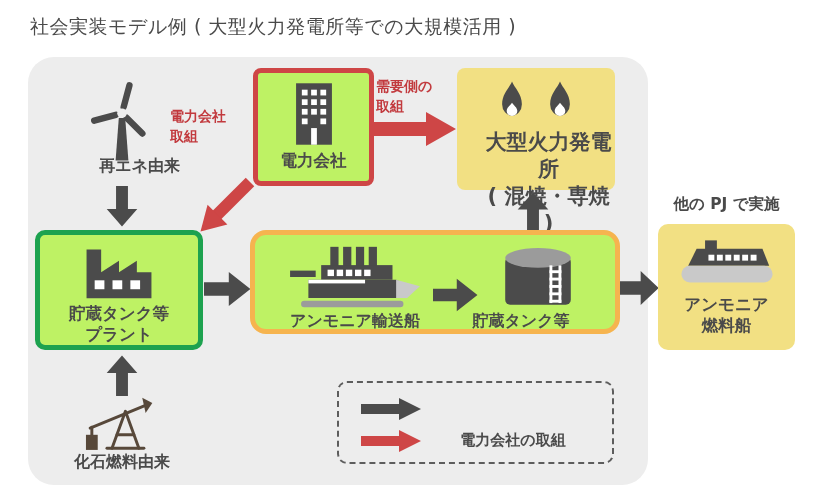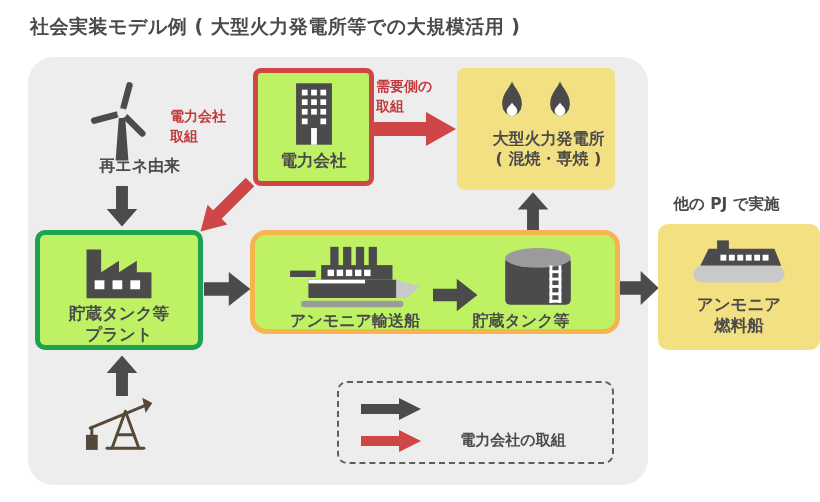--- a/index.html
+++ b/index.html
@@ -4,31 +4,31 @@
 <style>
   :root{
     --panel:#ededed; --dark:#4b4b4b; --text:#4a4a4a;
     --red:#ce4646; --red_text:#c23a3e; --green:#1da24f; --orange:#f6b44f;
     --yellow:#f2e083; --ship_gray:#c9c9c9; --tank_gray:#9b9b9b; --pump_brown:#57483a;
   }
   html,body{margin:0;padding:0;background:#fff;}
   .canvas{position:relative;width:820px;height:502px;background:#fff;overflow:hidden;
           font-family:"DejaVu Sans","Liberation Sans",sans-serif;color:var(--text);}
   .abs{position:absolute;}
-  .title{position:absolute;left:30px;top:14px;font-size:19px;font-weight:bold;color:var(--text);letter-spacing:.5px;}
+  .title{position:absolute;left:30px;top:14px;font-size:19px;font-weight:normal;color:var(--text);letter-spacing:.5px;}
   .panel{position:absolute;left:28px;top:57px;width:620px;height:428px;background:var(--panel);border-radius:26px;}
   .lbl{position:absolute;font-weight:bold;color:var(--text);text-align:center;line-height:1.3;}
   .red-lbl{position:absolute;font-weight:bold;color:var(--red_text);text-align:left;font-size:14px;line-height:1.45;}
   .node{position:absolute;box-sizing:border-box;background:#bef264;display:flex;flex-direction:column;align-items:center;}
   .green-box{left:35px;top:230px;width:168px;height:120px;border:5px solid var(--green);border-radius:10px;}
   .red-box{left:253px;top:68px;width:121px;height:118px;border:5px solid var(--red);border-radius:8px;}
   .orange-box{left:250px;top:230px;width:370px;height:104px;border:5px solid var(--orange);border-radius:16px;}
   .yellow-box{background:var(--yellow);border:none;}
   .thermal-box{left:457px;top:68px;width:158px;height:122px;border-radius:8px;}
-  .fuelship-box{left:658px;top:224px;width:162px;height:126px;border-radius:10px;}
+  .fuelship-box{left:658px;top:224px;width:137px;height:126px;border-radius:10px;}
   .node .txt{font-weight:bold;text-align:center;line-height:1.28;color:var(--text);}
   .legend{position:absolute;left:337px;top:381px;width:277px;height:83px;box-sizing:border-box;
           border:2px dashed #5d5d5d;border-radius:10px;}
   .f-dark{fill:var(--dark);} .f-red{fill:var(--red);} .f-white{fill:#fff;} .f-shipgray{fill:var(--ship_gray);} .f-tankgray{fill:var(--tank_gray);}
   .f-panel{fill:var(--panel);} .f-pump{fill:var(--pump_brown);}
   .s-pump{stroke:var(--pump_brown);stroke-width:3.5;fill:none;stroke-linecap:round;stroke-linejoin:round;}
   svg{display:block;}
 </style>
 </head>
 <body>
@@ -120,21 +120,21 @@
     <div style="display:flex;gap:10px;margin-top:11px;">
       <svg width="38" height="46" viewBox="0 0 100 120">
         <path class="f-dark" d="M50 6 C44 22 24 38 24 66 A26 30 0 0 0 76 66 C76 38 56 22 50 6 Z"></path>
         <path class="f-white" d="M50 62 C45 70 36 74 36 84 A14 13 0 0 0 64 84 C64 74 55 70 50 62 Z"></path>
       </svg>
       <svg width="38" height="46" viewBox="0 0 100 120">
         <path class="f-dark" d="M50 6 C44 22 24 38 24 66 A26 30 0 0 0 76 66 C76 38 56 22 50 6 Z"></path>
         <path class="f-white" d="M50 62 C45 70 36 74 36 84 A14 13 0 0 0 64 84 C64 74 55 70 50 62 Z"></path>
       </svg>
     </div>
-    <div class="txt" style="font-size:16px;margin-top:4px;margin-left:25px;">
+    <div class="txt" style="font-size:21px;margin-top:4px;margin-left:25px;">
       <div>大型火力発電所</div>
       <div>( 混焼・専焼 )</div>
     </div>
   </div>
 
   <svg class="abs" style="left:516px;top:191px;" width="34" height="41" viewBox="0 0 40 60" preserveAspectRatio="none">
     <polygon class="f-dark" points="13,60 13,27 2,27 20,2 38,27 27,27 27,60"></polygon>
   </svg>
 
   <div class="node orange-box">
@@ -210,20 +210,21 @@
   </svg>
   <svg class="abs" style="left:70px;top:386px;" width="84" height="64" viewBox="0 0 100 76">
     <path class="s-pump" d="M50 74 L66 30 L82 74"></path>
     <path class="s-pump" d="M56 58 L76 58"></path>
     <path class="s-pump" d="M24 50 L92 22"></path>
     <polygon class="f-pump" points="86,14 98,20 90,32"></polygon>
     <path class="s-pump" d="M26 49 L26 60"></path>
     <rect class="f-pump" x="19" y="58" width="14" height="18"></rect>
     <path class="s-pump" d="M44 74 L88 74"></path>
   </svg>
+  <div class="lbl" style="left:52px;top:452px;width:140px;font-size:16px;">化石燃料由来</div>
 
   <div class="legend">
     <svg class="abs" style="left:22px;top:14px;" width="62" height="24" viewBox="0 0 62 24" preserveAspectRatio="none">
       <polygon class="f-dark" points="0,7 38,7 38,1 60,12 38,23 38,17 0,17"></polygon>
     </svg>
     <svg class="abs" style="left:22px;top:46px;" width="62" height="24" viewBox="0 0 62 24" preserveAspectRatio="none">
       <polygon class="f-red" points="0,7 38,7 38,1 60,12 38,23 38,17 0,17"></polygon>
     </svg>
     <div class="lbl" style="left:84px;top:48px;width:180px;font-size:15px;position:absolute;">電力会社の取組</div>
   </div>

